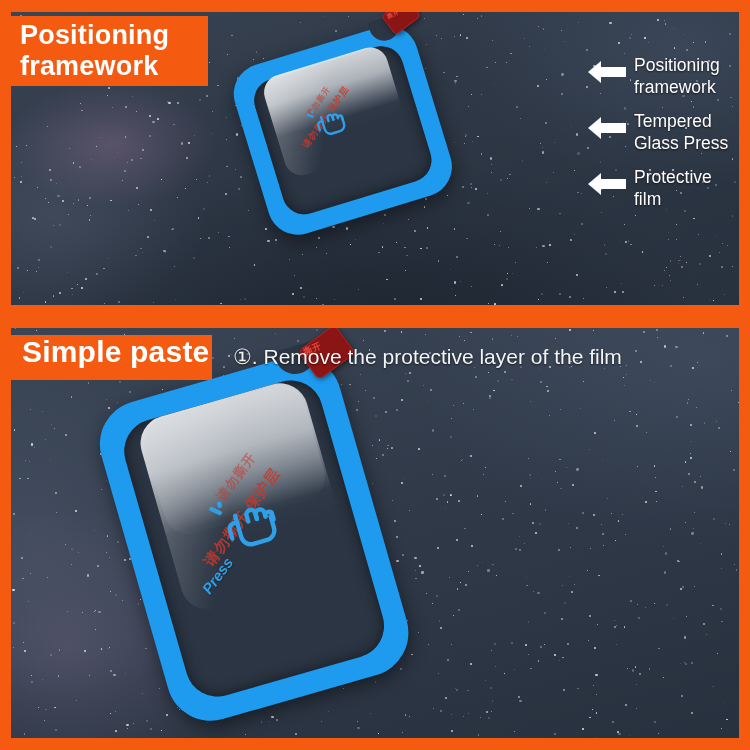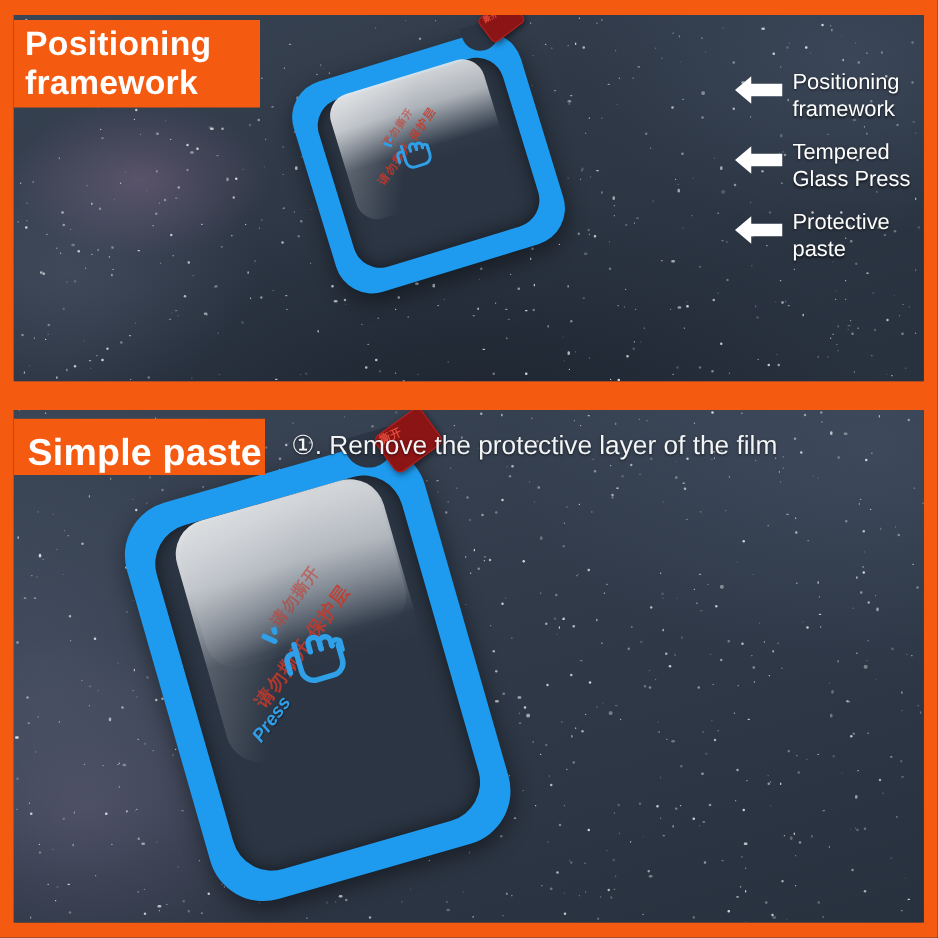--- a/index.html
+++ b/index.html
@@ -22,21 +22,21 @@
       radial-gradient(ellipse 150px 90px at 14% 45%, rgba(176,130,170,.30), rgba(176,130,170,0) 70%),
       radial-gradient(ellipse 220px 150px at 6% 70%, rgba(150,160,190,.16), rgba(150,160,190,0) 70%),
       radial-gradient(ellipse 320px 200px at 92% 12%, rgba(120,140,175,.18), rgba(0,0,0,0) 70%),
       radial-gradient(ellipse 500px 300px at 50% 120%, rgba(20,26,36,.65), rgba(0,0,0,0) 70%),
       linear-gradient(160deg,#3a4555 0%,#2e3846 40%,#28313e 100%);
   }
   .stars{position:absolute;inset:0;opacity:.85;}
   .stars i{position:absolute;display:block;background:#fff;border-radius:50%;}
 
   
-  .banner{position:absolute;background:#F45A10;display:flex;align-items:flex-end;
+  .banner{position:absolute;background:#F45A10;display:flex;align-items:flex-start;
           justify-content:flex-start;box-sizing:border-box;}
   .banner span{color:#fff;font-weight:bold;letter-spacing:.2px;}
   #banner-positioning{left:0;top:4px;width:197px;height:70px;padding:0 9px;
           flex-direction:column;justify-content:center;align-items:flex-start;}
   #banner-positioning span{font-size:27px;line-height:31px;white-space:nowrap;}
   #banner-simple{left:0;top:7px;width:201px;height:45px;padding:0 11px;}
   #banner-simple span{font-size:30px;line-height:34px;white-space:nowrap;}
 
   
   #step-one-text{position:absolute;left:222px;top:14px;color:#f2f4f6;
@@ -682,21 +682,21 @@
     </div>
 
     <div class="callout" id="callout-2">
       <span class="arrow">
         <svg width="38" height="26" viewBox="0 0 38 26">
           <path d="M0 13 L13 2 L13 8 L38 8 L38 18 L13 18 L13 24 Z" fill="#ffffff"></path>
         </svg>
       </span>
       <span class="txt">
         <span>Protective</span><br>
-        <span>paste</span>
+        <span>film</span>
       </span>
     </div>
   </div>
 
   <div class="panel" id="panel-bottom">
     <div class="sky" style="background-image:
             radial-gradient(ellipse 260px 200px at 8% 78%, rgba(170,150,190,.22), rgba(0,0,0,0) 70%),
             radial-gradient(ellipse 300px 240px at 3% 50%, rgba(150,160,190,.15), rgba(0,0,0,0) 72%),
             radial-gradient(ellipse 420px 260px at 95% 8%, rgba(120,140,175,.16), rgba(0,0,0,0) 70%),
             linear-gradient(165deg,#3a4555 0%,#303a49 45%,#28313e 100%);"></div>

